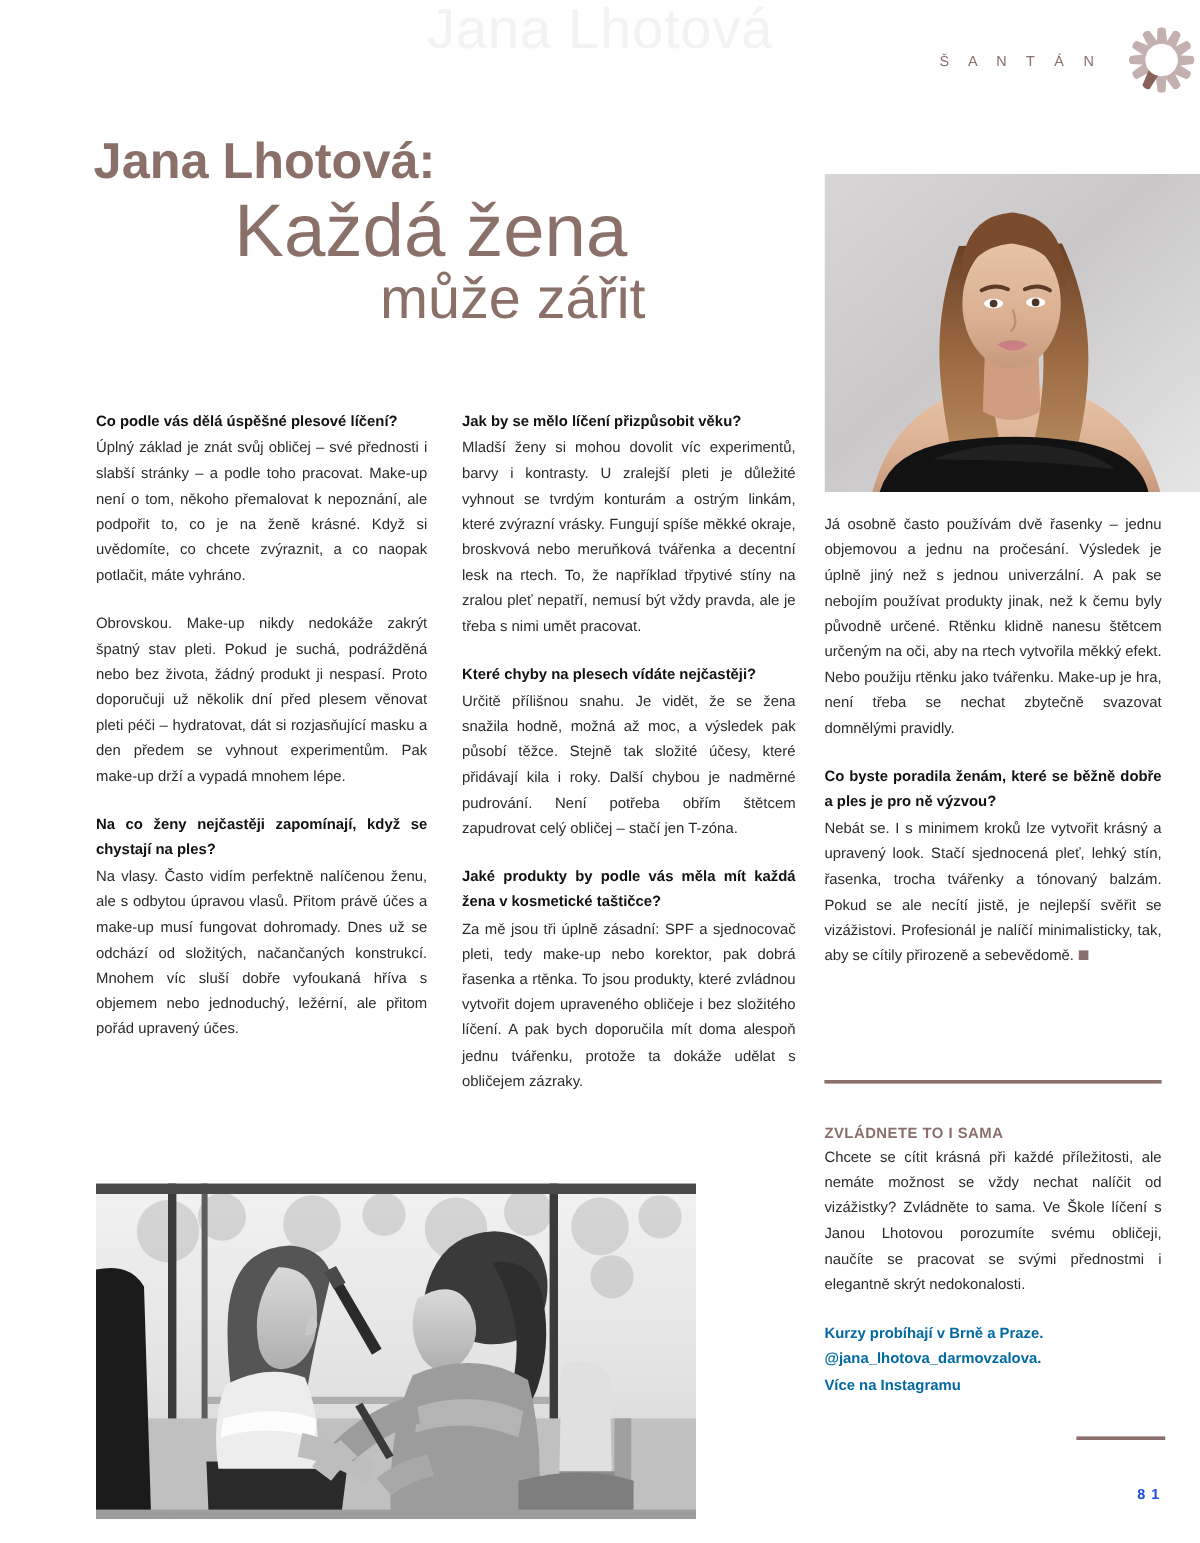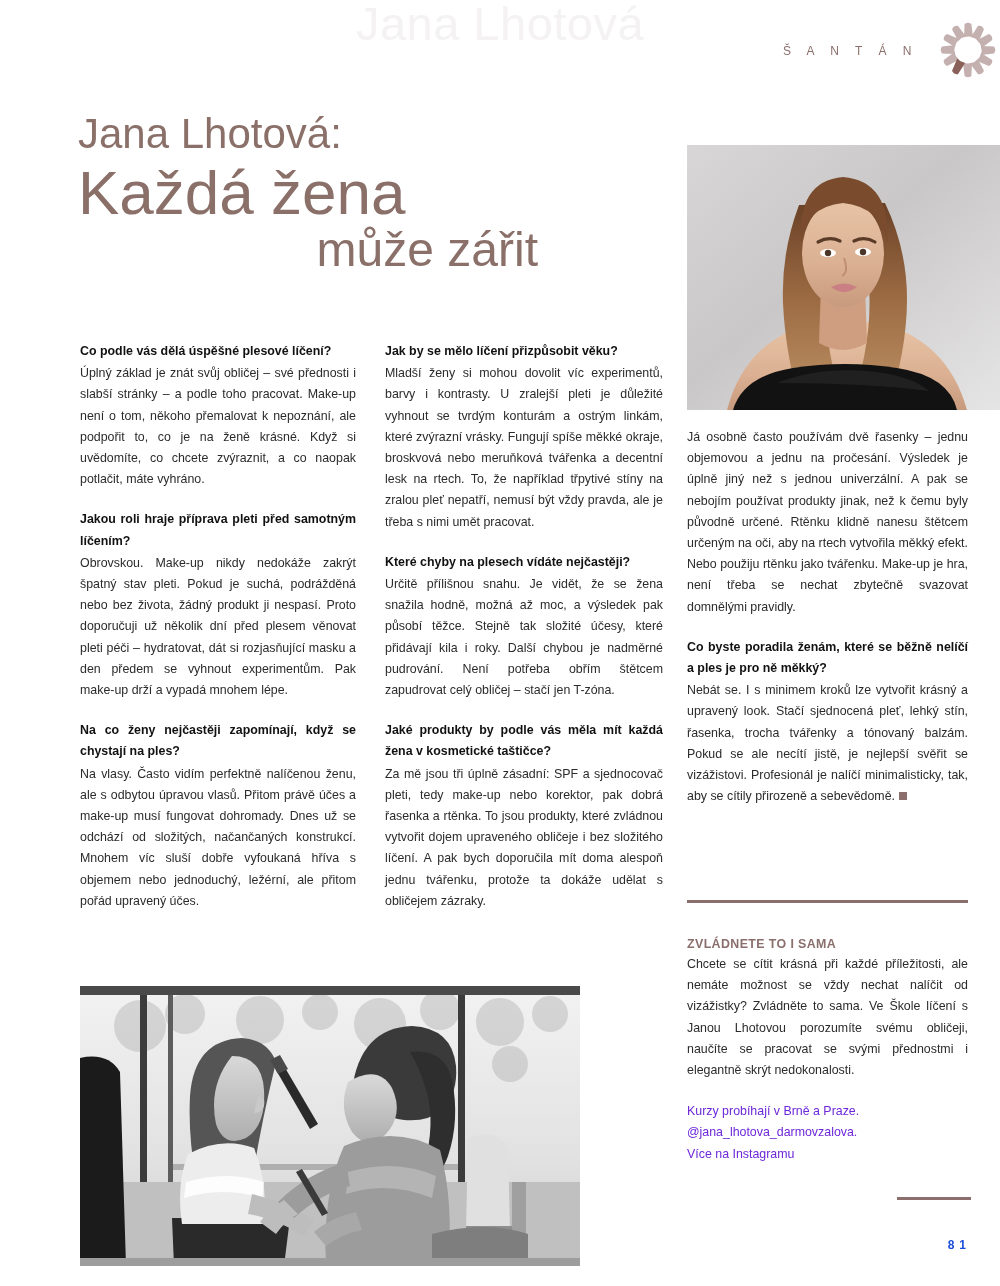--- a/index.html
+++ b/index.html
@@ -61,30 +61,30 @@
   
   .headline {
     position: absolute;
     left: 78px;
     top: 112px;
     width: 600px;
     color: #8a7069;
   }
   .hl-line1 {
     font-size: 42px;
-    font-weight: 400;
+    font-weight: 700;
     letter-spacing: 0px;
     line-height: 1.05;
     color: #8a7069;
   }
   .hl-line2 {
     font-size: 62px;
     font-weight: 300;
     line-height: 1.12;
-    text-align: left;
+    text-align: center;
     padding-right: 38px;
     color: #8a7069;
     margin-top: 2px;
   }
   .hl-line3 {
     font-size: 48px;
     font-weight: 300;
     line-height: 1.08;
     text-align: right;
     color: #8a7069;
@@ -169,22 +169,22 @@
   .sb-body {
     font-size: 12.4px;
     line-height: 21.2px;
     color: #2b2b2b;
     text-align: justify;
     margin-bottom: 20px;
   }
   .sb-contact {
     font-size: 12.4px;
     line-height: 21.2px;
-    color: #6d28d9;
-    font-weight: normal;
+    color: #0369a1;
+    font-weight: bold;
   }
 
   
   .rule-bottom {
     position: absolute;
     left: 897px;
     top: 1197px;
     width: 74px;
     height: 3px;
     background: #8a6f6c;
@@ -308,38 +308,37 @@
       <path d="M144 142 q13 -7 26 0 q-13 10 -26 0 z" fill="#c97f84"></path>
 
       <path d="M46 265 q10 -34 60 -42 q52 -8 104 0 q52 8 60 42 z" fill="#131212"></path>
       <path d="M90 238 q40 -16 90 -12 q44 4 62 20 q-58 -8 -152 -8 z" fill="#262424" opacity="0.8"></path>
     </svg>
   </div>
 
   <div class="col col1">
     <p class="q">Co podle vás dělá úspěšné plesové líčení?</p>
     <p class="a">Úplný základ je znát svůj obličej – své přednosti i slabší stránky – a podle toho pracovat. Make-up není o tom, někoho přemalovat k nepoznání, ale podpořit to, co je na ženě krásné. Když si uvědomíte, co chcete zvýraznit, a co naopak potlačit, máte vyhráno.</p>
-    <p class="q justified">Jakou roli hraje příprava pleti před samotným líčením?</p>
     <p class="a">Obrovskou. Make-up nikdy nedokáže zakrýt špatný stav pleti. Pokud je suchá, podrážděná nebo bez života, žádný produkt ji nespasí. Proto doporučuji už několik dní před plesem věnovat pleti péči – hydratovat, dát si rozjasňující masku a den předem se vyhnout experimentům. Pak make-up drží a vypadá mnohem lépe.</p>
     <p class="q justified">Na co ženy nejčastěji zapomínají, když se chystají na ples?</p>
     <p class="a">Na vlasy. Často vidím perfektně nalíčenou ženu, ale s odbytou úpravou vlasů. Přitom právě účes a make-up musí fungovat dohromady. Dnes už se odchází od složitých, načančaných konstrukcí. Mnohem víc sluší dobře vyfoukaná hříva s objemem nebo jednoduchý, ležérní, ale přitom pořád upravený účes.</p>
   </div>
 
   <div class="col col2">
     <p class="q">Jak by se mělo líčení přizpůsobit věku?</p>
     <p class="a">Mladší ženy si mohou dovolit víc experimentů, barvy i kontrasty. U zralejší pleti je důležité vyhnout se tvrdým konturám a ostrým linkám, které zvýrazní vrásky. Fungují spíše měkké okraje, broskvová nebo meruňková tvářenka a decentní lesk na rtech. To, že například třpytivé stíny na zralou pleť nepatří, nemusí být vždy pravda, ale je třeba s nimi umět pracovat.</p>
     <p class="q">Které chyby na plesech vídáte nejčastěji?</p>
     <p class="a">Určitě přílišnou snahu. Je vidět, že se žena snažila hodně, možná až moc, a výsledek pak působí těžce. Stejně tak složité účesy, které přidávají kila i roky. Další chybou je nadměrné pudrování. Není potřeba obřím štětcem zapudrovat celý obličej – stačí jen T-zóna.</p>
     <p class="q justified">Jaké produkty by podle vás měla mít každá žena v kosmetické taštičce?</p>
     <p class="a">Za mě jsou tři úplně zásadní: SPF a sjednocovač pleti, tedy make-up nebo korektor, pak dobrá řasenka a rtěnka. To jsou produkty, které zvládnou vytvořit dojem upraveného obličeje i bez složitého líčení. A pak bych doporučila mít doma alespoň jednu tvářenku, protože ta dokáže udělat s obličejem zázraky.</p>
   </div>
 
   <div class="col col3">
     <p class="a">Já osobně často používám dvě řasenky – jednu objemovou a jednu na pročesání. Výsledek je úplně jiný než s jednou univerzální. A pak se nebojím používat produkty jinak, než k čemu byly původně určené. Rtěnku klidně nanesu štětcem určeným na oči, aby na rtech vytvořila měkký efekt. Nebo použiju rtěnku jako tvářenku. Make-up je hra, není třeba se nechat zbytečně svazovat domnělými pravidly.</p>
-    <p class="q justified">Co byste poradila ženám, které se běžně nelíčí a ples je pro ně měkký?</p>
+    <p class="q justified">Co byste poradila ženám, které se běžně dobře a ples je pro ně výzvou?</p>
     <p class="a"><span>Nebát se. I s minimem kroků lze vytvořit krásný a upravený look. Stačí sjednocená pleť, lehký stín, řasenka, trocha tvářenky a tónovaný balzám. Pokud se ale necítí jistě, je nejlepší svěřit se vizážistovi. Profesionál je nalíčí minimalisticky, tak, aby se cítily přirozeně a sebevědomě.</span><span class="endmark"></span></p>
   </div>
 
   <div class="sidebar">
     <div class="rule-top"></div>
     <div class="sb-head">ZVLÁDNETE TO I SAMA</div>
     <div class="sb-body">Chcete se cítit krásná při každé příležitosti, ale nemáte možnost se vždy nechat nalíčit od vizážistky? Zvládněte to sama. Ve Škole líčení s Janou Lhotovou porozumíte svému obličeji, naučíte se pracovat se svými přednostmi i elegantně skrýt nedokonalosti.</div>
     <div class="sb-contact">
       <div>Kurzy probíhají v Brně a Praze.</div>
       <div>@jana_lhotova_darmovzalova.</div>

